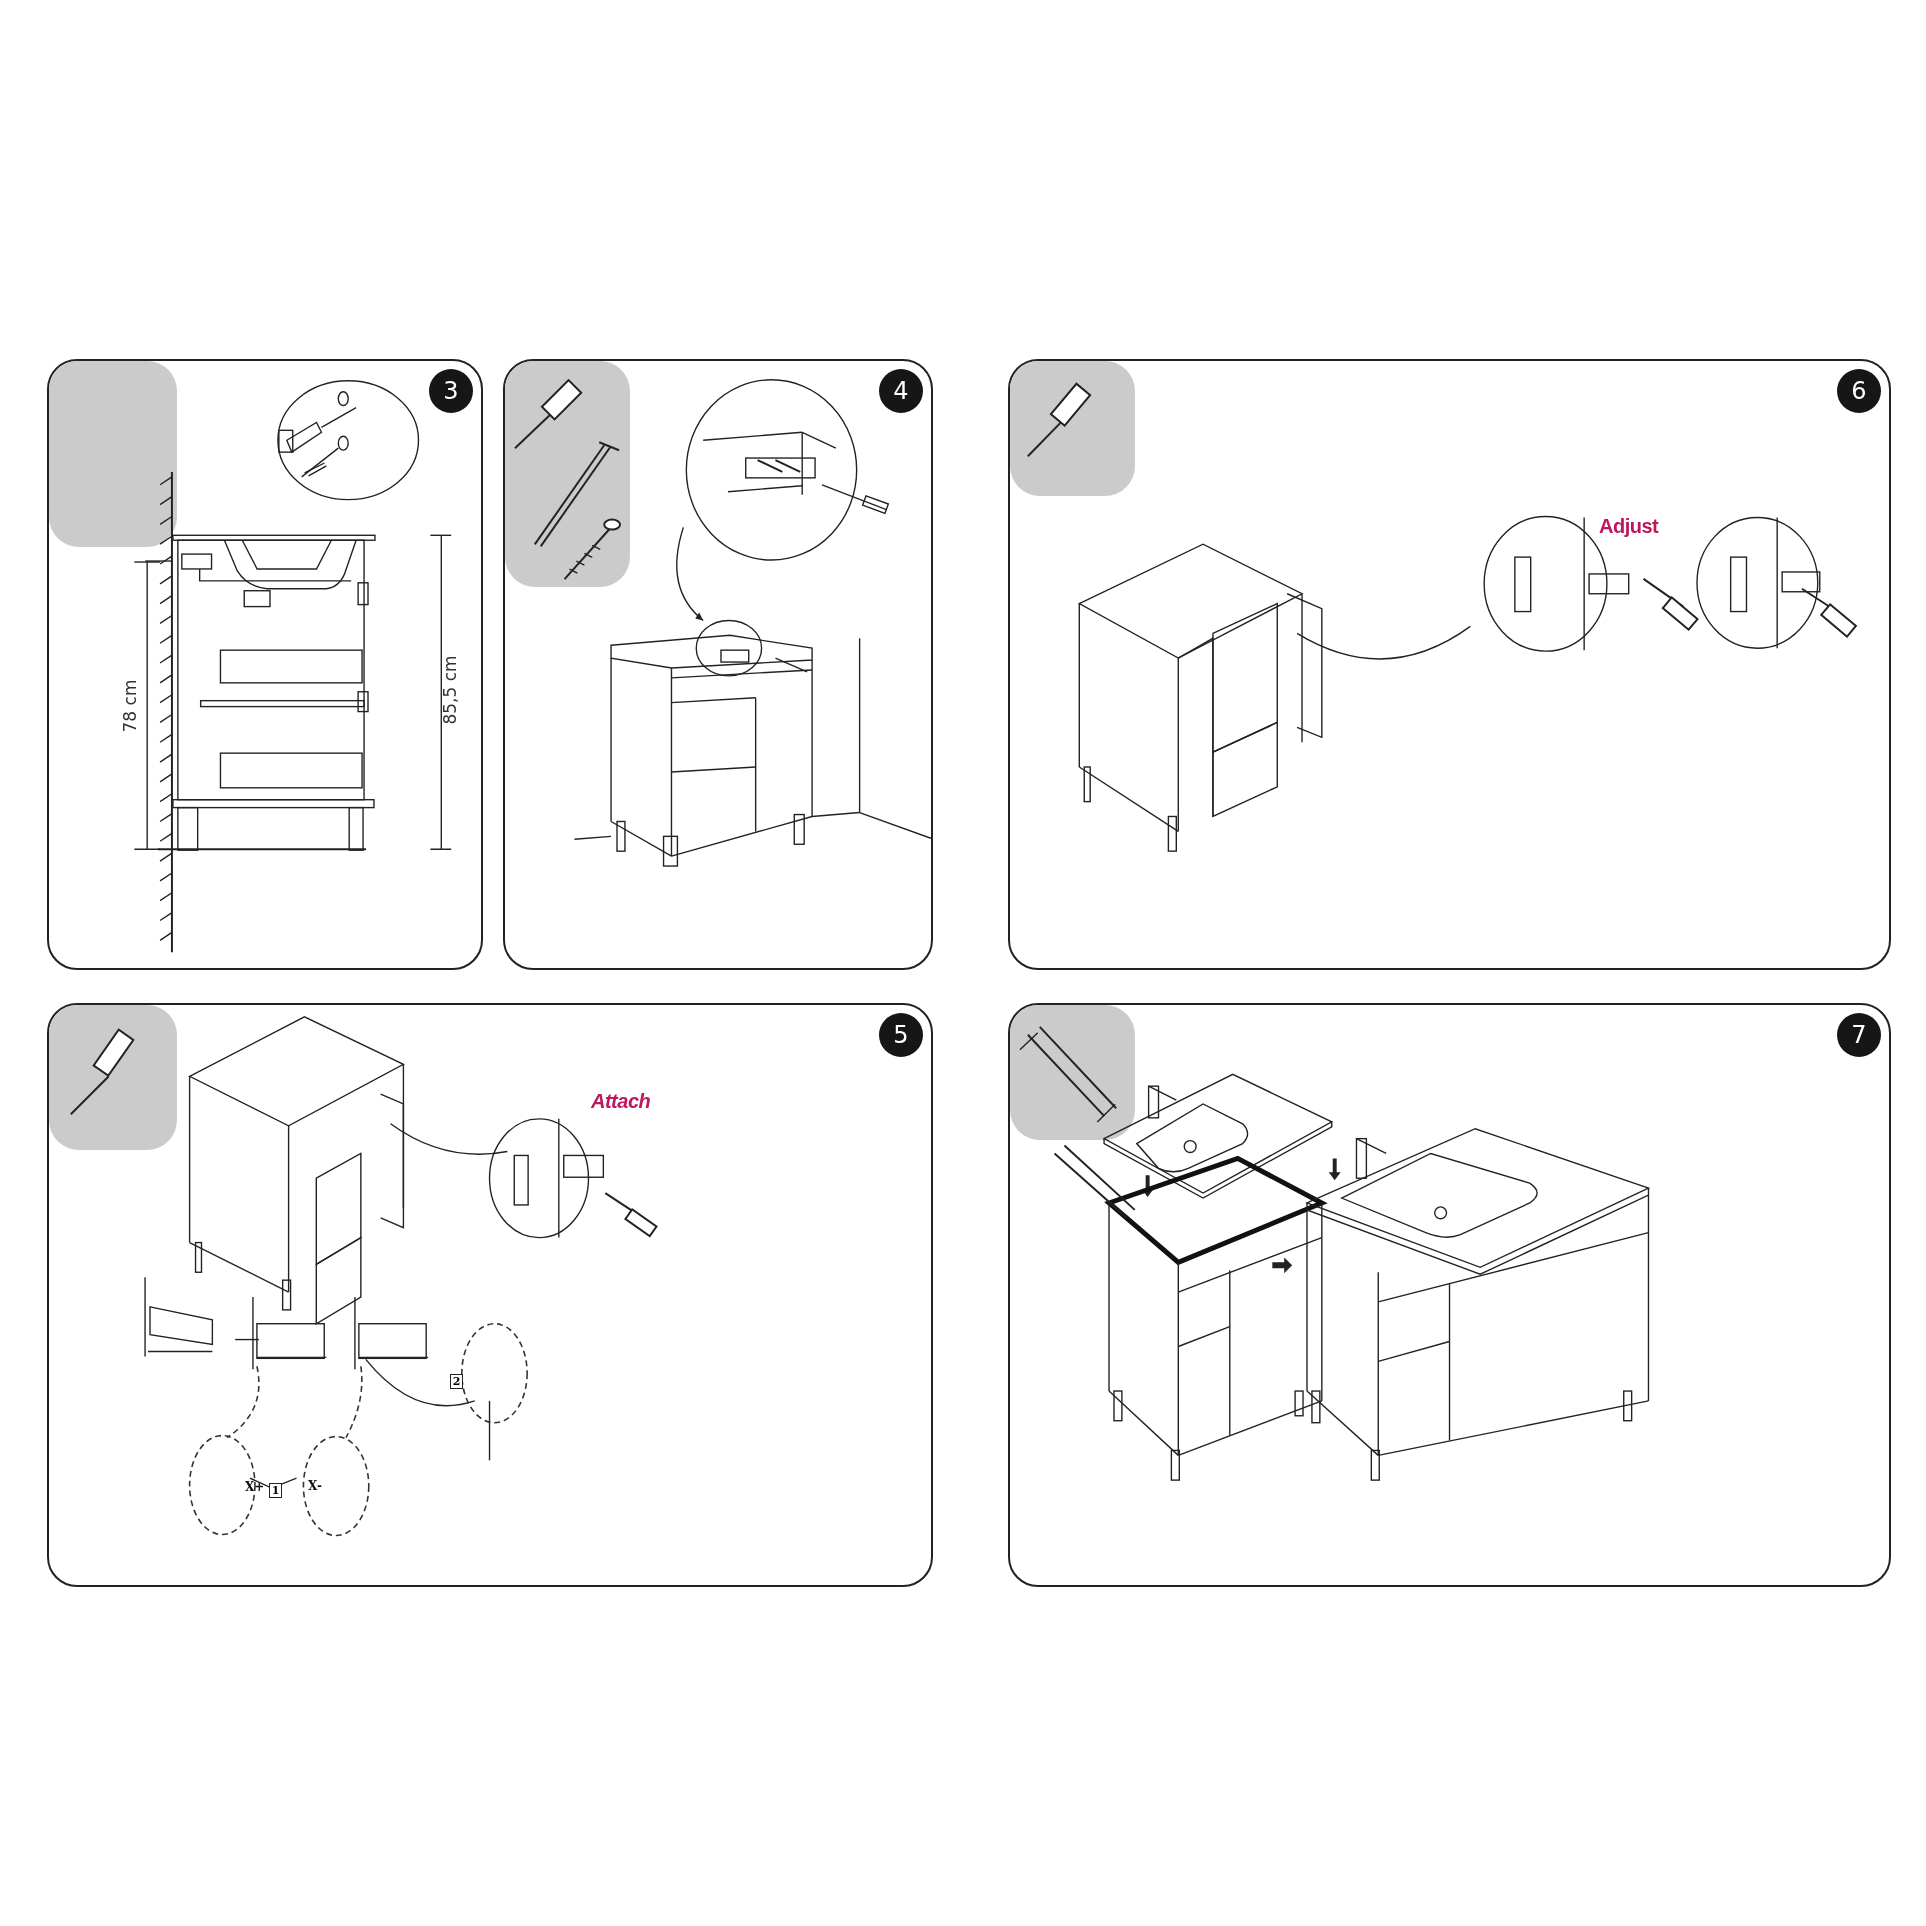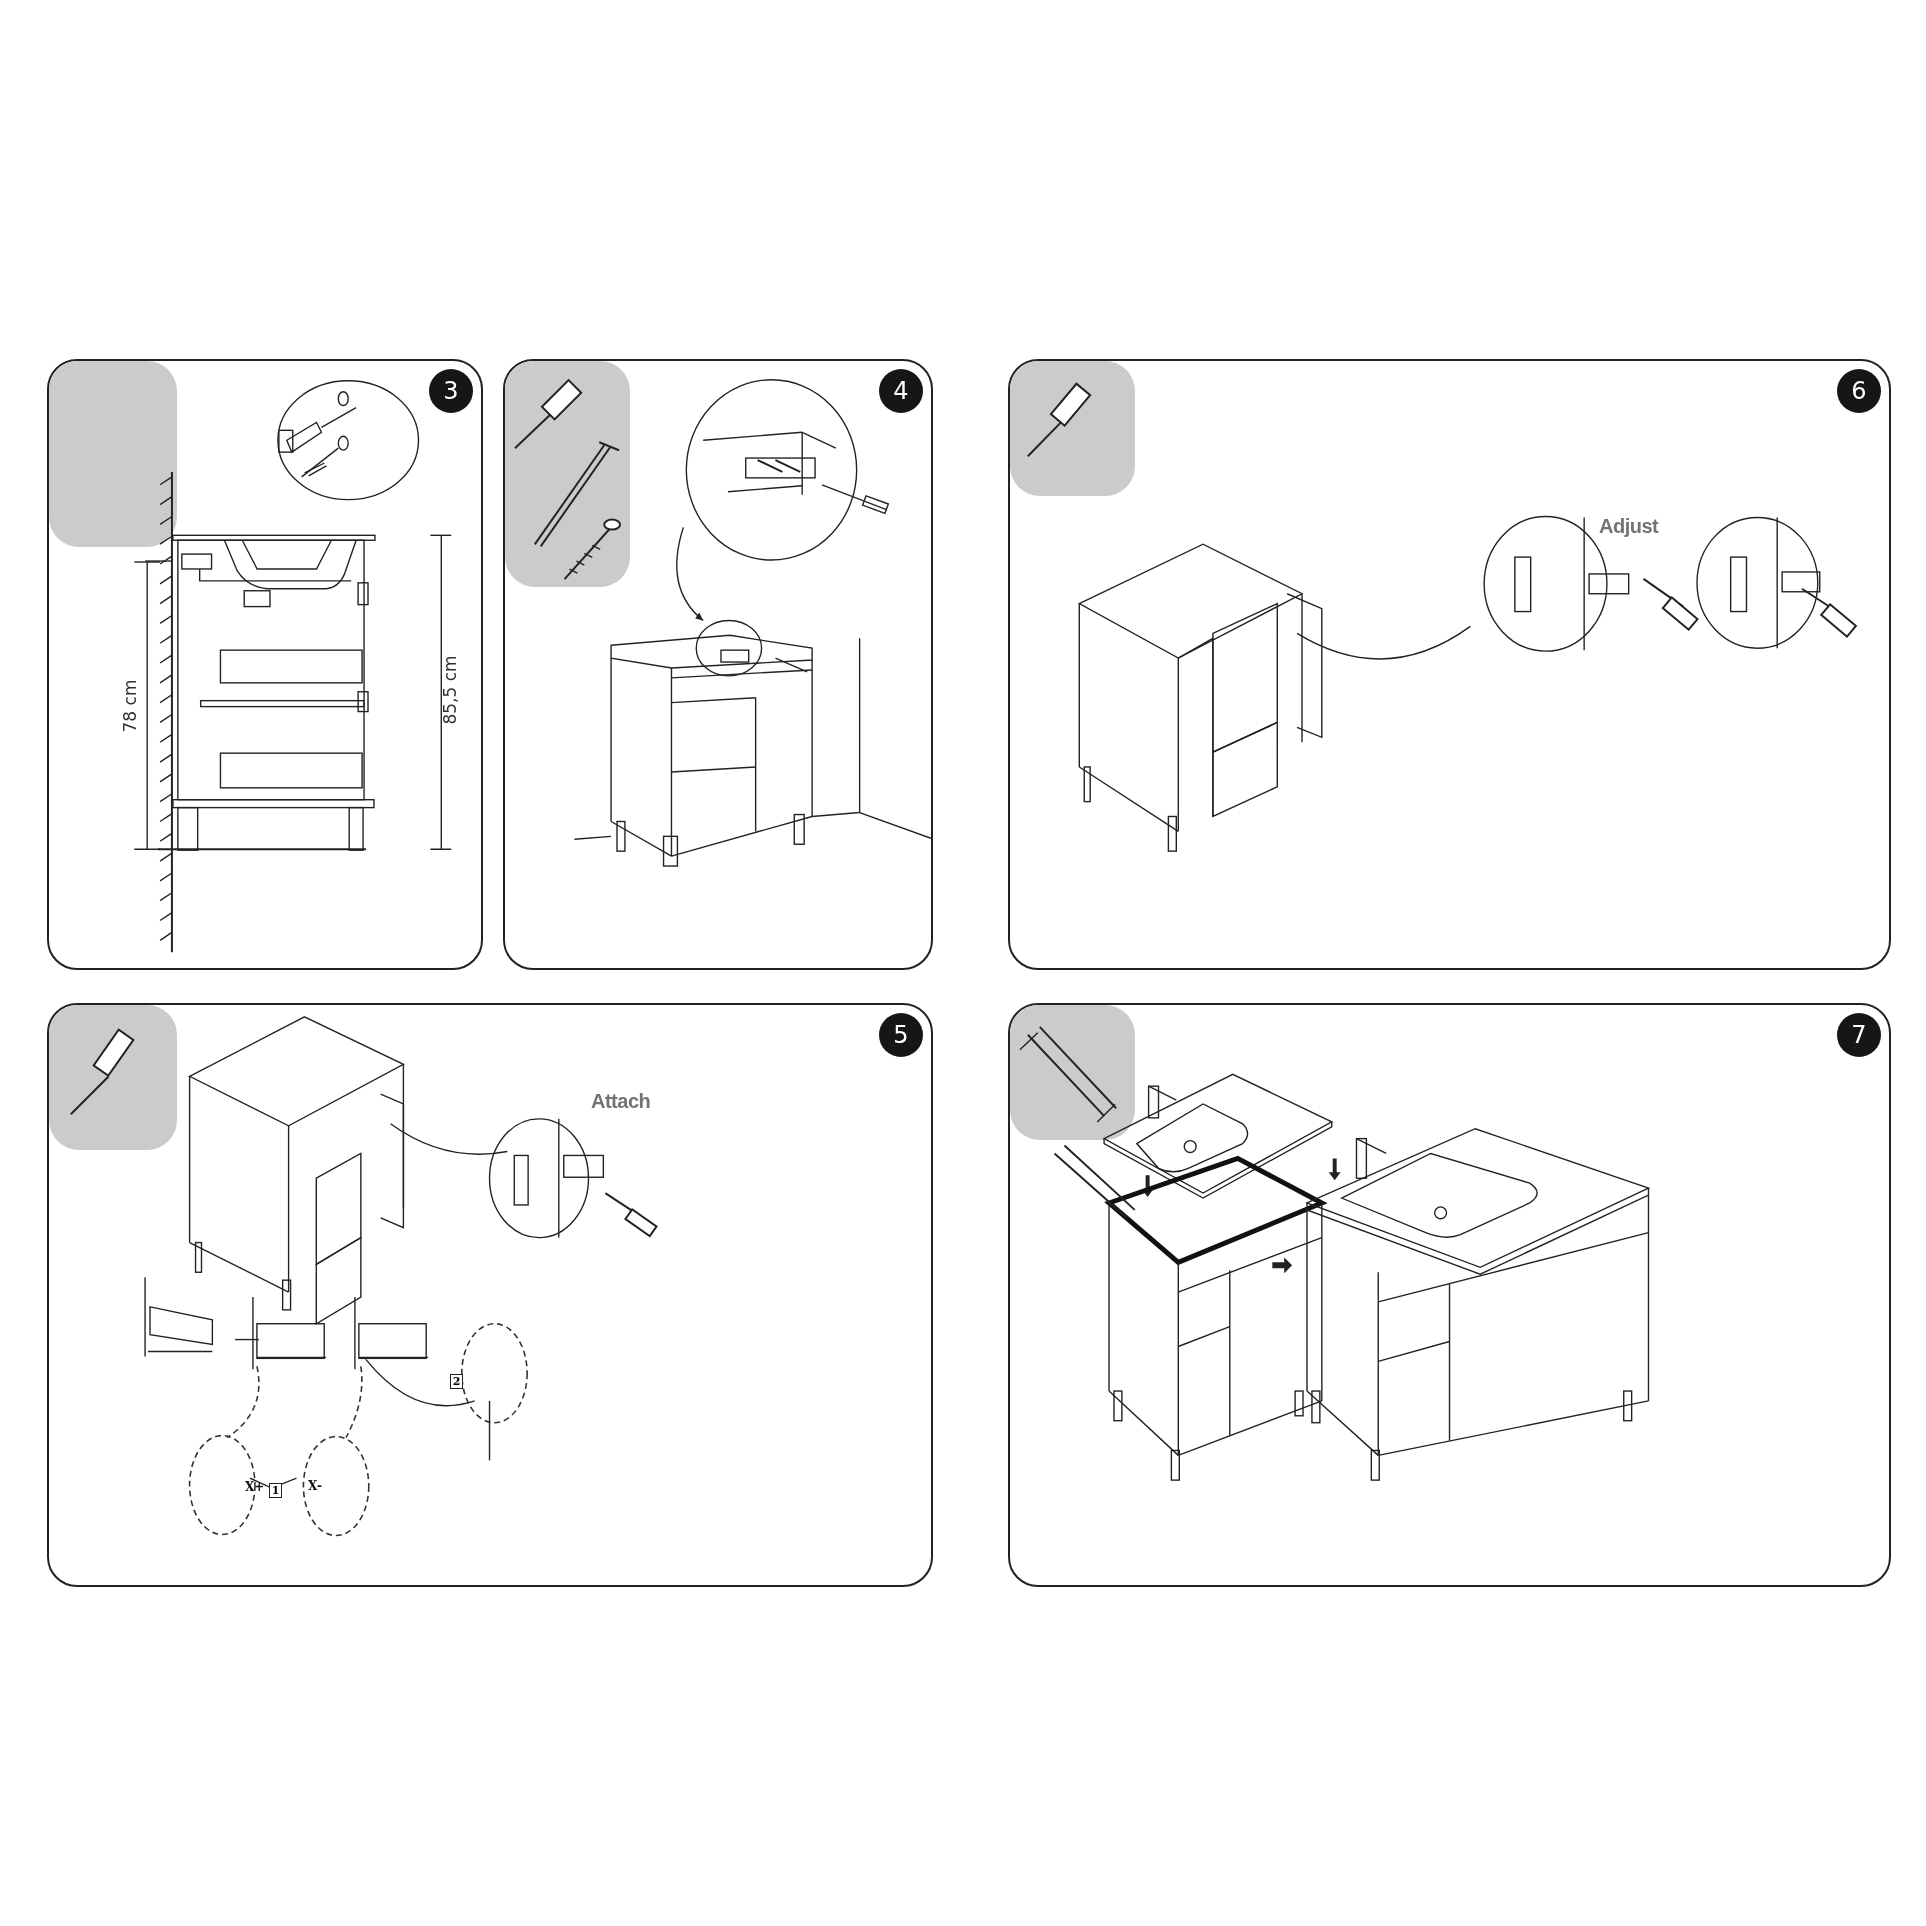--- a/index.html
+++ b/index.html
@@ -2,21 +2,21 @@
 <html><head>
 <meta charset="utf-8">
 <style>
   html,body{margin:0;padding:0;background:#fff;}
   body{width:1927px;height:1927px;position:relative;overflow:hidden;font-family:"DejaVu Sans",sans-serif;}
   .panel{position:absolute;border:2.5px solid #222;border-radius:30px;background:#fff;box-sizing:border-box;overflow:hidden;}
   .tools{position:absolute;left:-1px;top:-1px;background:#cbcbcb;border-radius:0 0 30px 0;border-top-left-radius:28px;}
   .tools.r{border-radius:28px 30px 30px 30px;}
   .badge{position:absolute;top:8px;right:8px;width:44px;height:44px;border-radius:50%;background:#161616;color:#fff;
          font-family:"DejaVu Sans",sans-serif;font-size:24px;display:flex;align-items:center;justify-content:center;}
-  .label{position:absolute;font-family:"Liberation Sans",sans-serif;font-weight:bold;font-size:20px;color:#737373;letter-spacing:-0.5px;}
+  .label{position:absolute;font-family:"Liberation Sans",sans-serif;font-weight:bold;font-size:20px;color:#be185d;letter-spacing:-0.5px;}
   .dim{position:absolute;font-family:"DejaVu Sans",sans-serif;font-size:17px;color:#333;transform:rotate(-90deg);transform-origin:center;white-space:nowrap;}
   svg{position:absolute;left:0;top:0;}
   .ln{stroke:#222;stroke-width:2;fill:none;}
   .lnt{stroke:#222;stroke-width:1.4;fill:none;}
   .dash{stroke:#333;stroke-width:1.6;fill:none;stroke-dasharray:6 4;}
   .fillw{fill:#fff;stroke:#222;stroke-width:2;}
   .small{position:absolute;font-family:"DejaVu Serif",serif;font-weight:bold;font-size:12px;color:#111;}
   .box{position:absolute;border:1.5px solid #222;font-family:"DejaVu Serif",serif;font-weight:bold;font-size:11px;width:11px;height:13px;text-align:center;line-height:13px;background:#fff;}
 </style>
 </head>
@@ -176,21 +176,21 @@
 <div class="panel" style="left:47px;top:1003px;width:886px;height:584px;">
   <div class="tools r" style="left:0;top:0;width:128px;height:145px;">
     <svg width="128" height="145" viewBox="0 0 129 146">
       <g>
           <path class="ln" d="M22 110 L60 72"></path>
           <rect class="fillw" x="56" y="26" width="18" height="44" transform="rotate(35 65 48)"></rect>
         </g>
     </svg>
   </div>
   <div class="badge">5</div>
-  <div class="label" style="left:542px;top:85px;">Attach</div>
+  <div class="label" style="left:542px;top:85px;font-style:italic;">Attach</div>
   <svg width="886" height="584" viewBox="0 0 895 590">
 
     <path class="lnt" d="M142 72 L258 12 L358 60 L242 122 Z"></path>
     <line class="lnt" x1="142" y1="72" x2="142" y2="240"></line>
     <line class="lnt" x1="242" y1="122" x2="242" y2="290"></line>
     <line class="lnt" x1="358" y1="60" x2="358" y2="205"></line>
     <line class="lnt" x1="142" y1="240" x2="242" y2="290"></line>
     <path class="lnt" d="M270 175 L315 150 L315 235 L270 262 Z"></path>
     <path class="lnt" d="M270 262 L315 235 L315 295 L270 322 Z"></path>
     <path class="lnt" d="M335 90 L358 100 L358 225 L335 215"></path>

